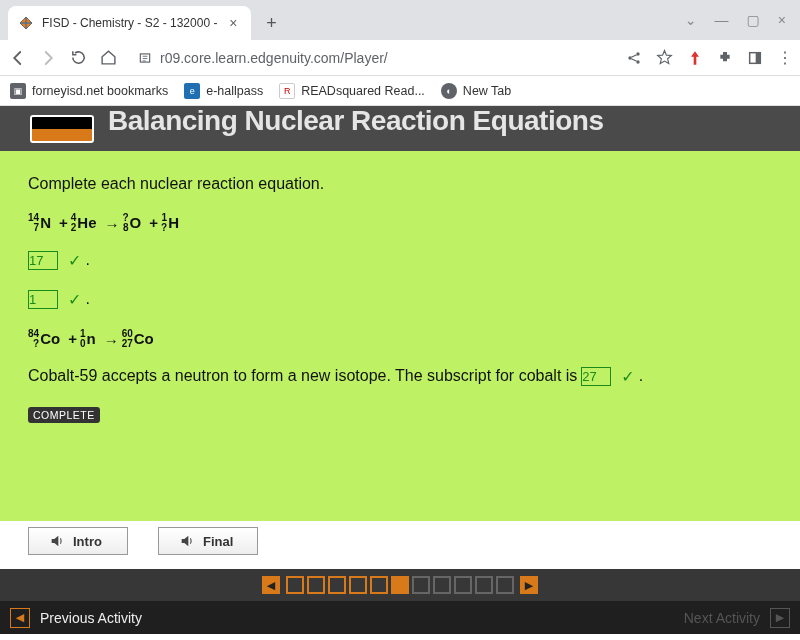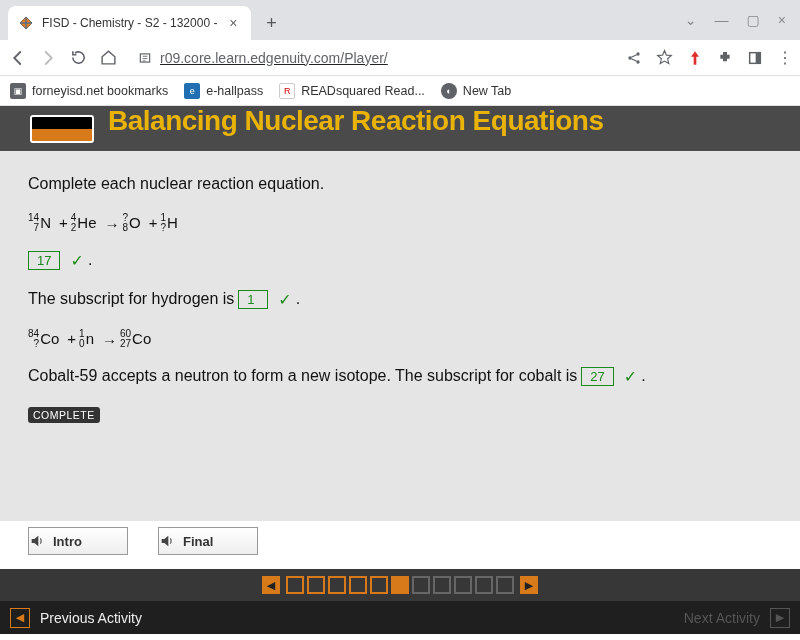--- a/index.html
+++ b/index.html
@@ -12,50 +12,50 @@
 .tab-title { font-size: 12px; color: #333; white-space: nowrap; overflow: hidden; text-overflow: ellipsis; flex: 1; }
 .tab-close { width: 16px; height: 16px; color: #666; font-size: 14px; display: flex; align-items: center; justify-content: center; cursor: pointer; }
 .new-tab { width: 28px; height: 28px; display: flex; align-items: center; justify-content: center; color: #555; font-size: 18px; cursor: pointer; margin-left: 6px; margin-bottom: 3px; }
 .win-controls { margin-left: auto; display: flex; gap: 18px; padding-right: 14px; color: #888; align-self: center; }
 .win-controls span { cursor: pointer; font-size: 14px; }
 
 .addr-bar { background: #fff; height: 36px; display: flex; align-items: center; padding: 0 8px; gap: 10px; border-bottom: 1px solid #ddd; }
 .nav-icon { width: 20px; height: 20px; color: #5f6368; display: flex; align-items: center; justify-content: center; cursor: pointer; }
 .nav-icon.disabled { color: #bbb; }
 .addr-field { flex: 1; display: flex; align-items: center; gap: 8px; padding: 0 10px; font-size: 14px; color: #5f6368; }
-.addr-text { color: #202124; text-decoration: underline; }
+.addr-text { color: #202124; }
 .addr-text .host { color: #5f6368; }
 .right-icons { display: flex; gap: 14px; align-items: center; color: #5f6368; }
 .right-icons span, .right-icons div { cursor: pointer; }
 
 .bookmarks-bar { background: #fff; height: 30px; display: flex; align-items: center; padding: 0 10px; gap: 16px; border-bottom: 1px solid #e0e0e0; font-size: 12.5px; color: #333; }
 .bm { display: flex; align-items: center; gap: 6px; cursor: pointer; }
 .bm-icon { width: 16px; height: 16px; background: #999; border-radius: 2px; display:flex; align-items:center; justify-content:center; color:#fff; font-size:9px; }
 
 
-.page-header { background: #4a4a4a; height: 45px; display: flex; align-items: center; padding: 0 30px; color: #eab308; overflow: hidden; }
+.page-header { background: #4a4a4a; height: 45px; display: flex; align-items: center; padding: 0 30px; color: #e5e5e5; overflow: hidden; }
 .header-badge { width: 64px; height: 28px; border: 2px solid #fff; border-radius: 3px; margin-right: 14px; background: linear-gradient(#000 50%, #d87a1a 50%); }
 .header-title { font-size: 28px; font-weight: bold; letter-spacing: -0.5px; white-space: nowrap; position: relative; top: -8px; }
 
 
-.content { background: #e5e5e5; padding: 22px 28px 10px 28px; height: 370px; overflow: hidden; color: #111; }
+.content { background: #bef264; padding: 22px 28px 10px 28px; height: 370px; overflow: hidden; color: #111; }
 .content p { font-size: 16px; margin-bottom: 18px; line-height: 1.35; }
-.eqn { font-size: 15px; margin-bottom: 18px; display: flex; align-items: center; }
+.eqn { font-size: 15px; margin-bottom: 18px; display: flex; align-items: center; font-weight: bold; }
 .nuc { display: inline-flex; flex-direction: column; font-size: 10px; line-height: 1; text-align: right; margin-right: 1px; }
 .nuc span { height: 10px; }
 .sym { font-size: 15px; margin-right: 5px; }
 .op { font-size: 15px; margin: 0 3px; }
 .ans-line { font-size: 16px; margin-bottom: 20px; display: flex; align-items: center; flex-wrap: wrap; gap: 4px; }
-.ans-box { display: inline-block; border: 1.5px solid #1a8a1a; color: #1a8a1a; padding: 1px 8px; min-width: 30px; font-size: 13px; text-align: left; }
+.ans-box { display: inline-block; border: 1.5px solid #1a8a1a; color: #1a8a1a; padding: 1px 0; min-width: 30px; font-size: 13px; text-align: left; }
 .check { color: #1a8a1a; font-size: 16px; margin-left: 6px; }
 .complete-badge { display: inline-block; background: #333; color: #fff; font-size: 10.5px; font-weight: normal; padding: 2px 5px; border-radius: 3px; letter-spacing: 0.5px; }
 
 
 .btn-row { padding: 6px 28px 14px 28px; display: flex; gap: 30px; border-bottom: 0; }
-.audio-btn { display: flex; align-items: center; gap: 8px; border: 1px solid #999; background: linear-gradient(#fff,#eee); padding: 5px 0; min-width: 100px; cursor: pointer; font-size: 13px; font-weight: bold; color: #333; }
+.audio-btn { display: flex; align-items: center; gap: 8px; border: 1px solid #999; background: linear-gradient(#fff,#eee); padding: 5px 20px; min-width: 100px; cursor: pointer; font-size: 13px; font-weight: bold; color: #333; }
 .speaker { width: 16px; height: 16px; }
 
 
 .progress-strip { background: #373737; height: 32px; display: flex; align-items: center; justify-content: center; gap: 6px; }
 .prog-arrow { width: 18px; height: 18px; background: #d87a1a; display: flex; align-items: center; justify-content: center; cursor: pointer; color: #222; font-size: 11px; }
 .prog-box { width: 18px; height: 18px; border: 2px solid #d87a1a; cursor: pointer; }
 .prog-box.filled { background: #d87a1a; }
 .prog-box.dim { border-color: #666; }
 
 
@@ -208,21 +208,20 @@
       <span class="sym">H</span>
   </div>
 
   <div class="ans-line">
     <span class="ans-box">17</span>
     <span class="check">✓</span>
     <span>.</span>
   </div>
 
   <div class="ans-line">
-    <span>The subscript for hydrogen is</span>
     <span class="ans-box">1</span>
     <span class="check">✓</span>
     <span>.</span>
   </div>
 
   <div class="eqn">
     <span class="nuc">
         <span>84</span>
         <span>?</span>
       </span>

